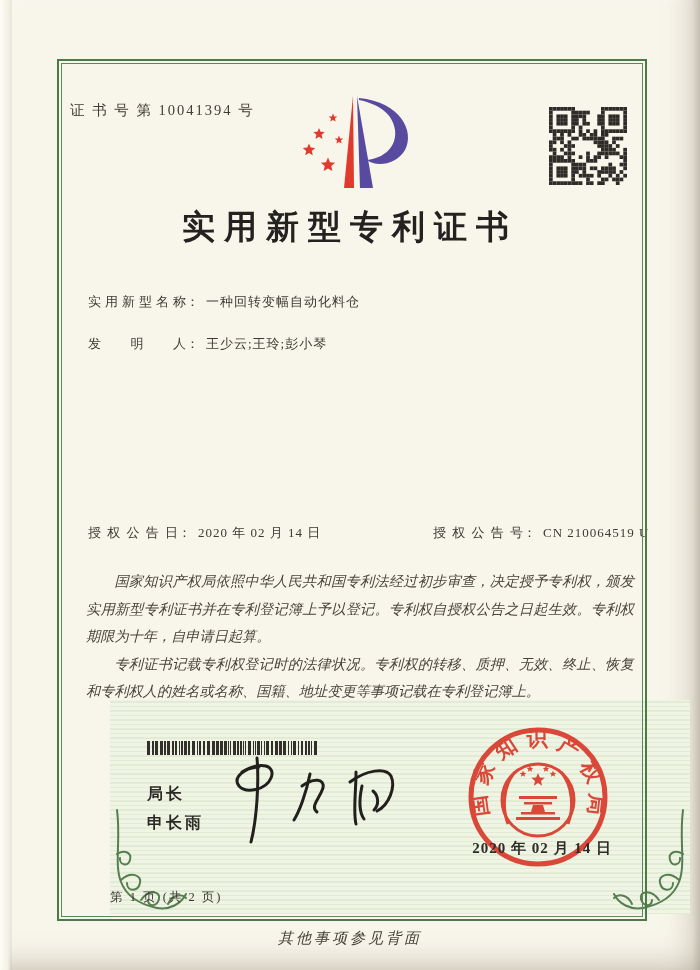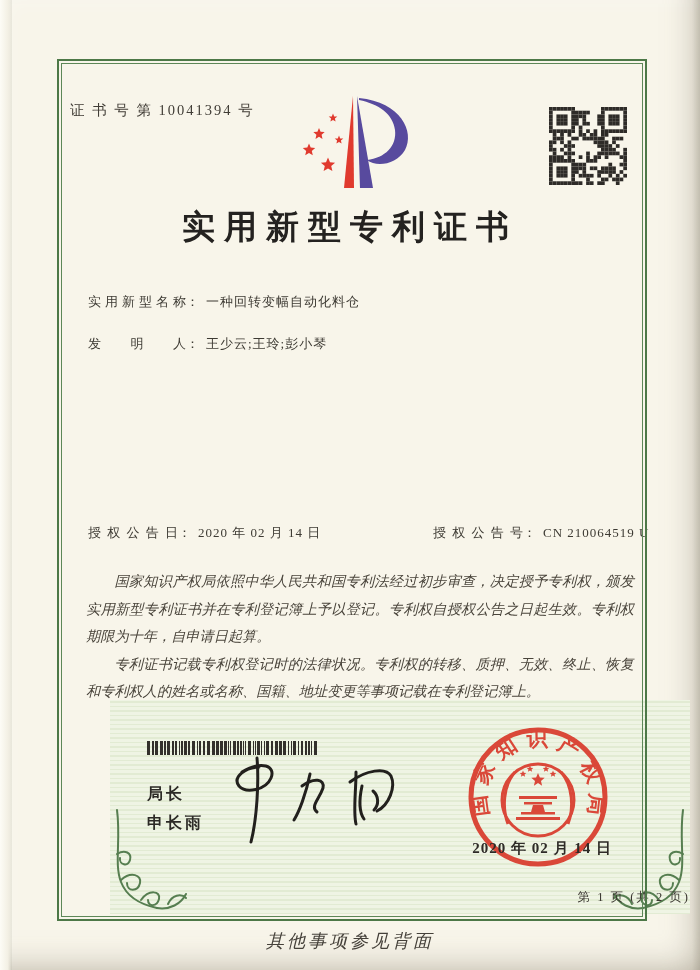--- a/index.html
+++ b/index.html
@@ -40,24 +40,24 @@
   .barcode{position:absolute;left:37px;top:41px;width:172px;height:14px;}
   .signer-title{position:absolute;left:37px;top:84px;font-size:16px;font-weight:700;color:#2c2a26;letter-spacing:3px;}
   .signer-name{position:absolute;left:37px;top:113px;font-size:16px;font-weight:700;color:#2c2a26;letter-spacing:3px;}
   .signature{position:absolute;left:100px;top:50px;width:210px;height:105px;}
   .seal{position:absolute;left:353px;top:22px;width:150px;height:150px;opacity:.92;}
   .seal-date{position:absolute;left:352px;top:139px;width:160px;text-align:center;z-index:2;
              font-size:15px;font-weight:700;letter-spacing:1px;color:#2e2b27;}
   .orn{position:absolute;width:84px;height:104px;bottom:2px;}
   .orn-left{left:1px;}
   .orn-right{right:1px;transform:scaleX(-1);}
-  .page-info{position:absolute;left:0;top:189px;width:100%;text-align:right;font-size:12.5px;color:#3a3730;letter-spacing:2px;}
+  .page-info{position:absolute;left:0;top:189px;width:100%;text-align:left;font-size:12.5px;color:#3a3730;letter-spacing:2px;}
 
   .footer-note{position:absolute;left:0;top:929px;width:100%;text-align:center;
-               font-size:18px;font-style:italic;color:#45413a;letter-spacing:3px;}
+               font-size:15px;font-style:italic;color:#45413a;letter-spacing:3px;}
 </style>
 </head>
 <body>
 
 <div class="page">
 
   <div class="cert-number">证 书 号 第 10041394 号</div>
 
   <svg class="logo" viewBox="0 0 140 110">
     <polygon points="70,8 61,100 71,100" fill="#e03a2e"></polygon>

